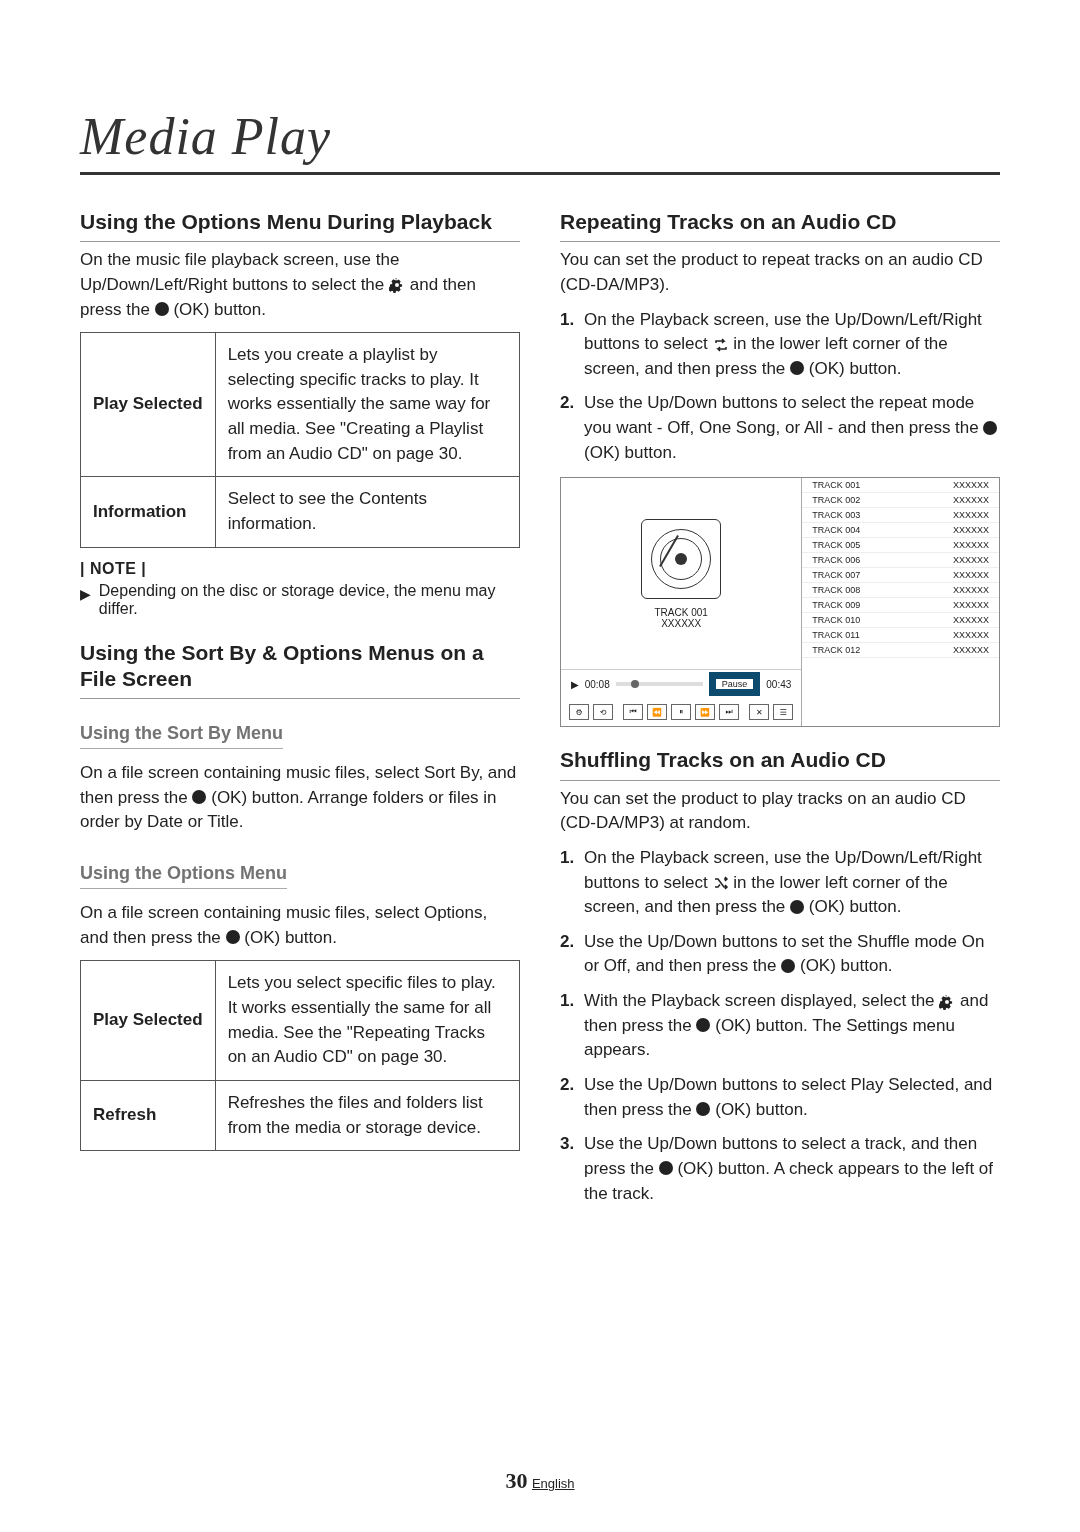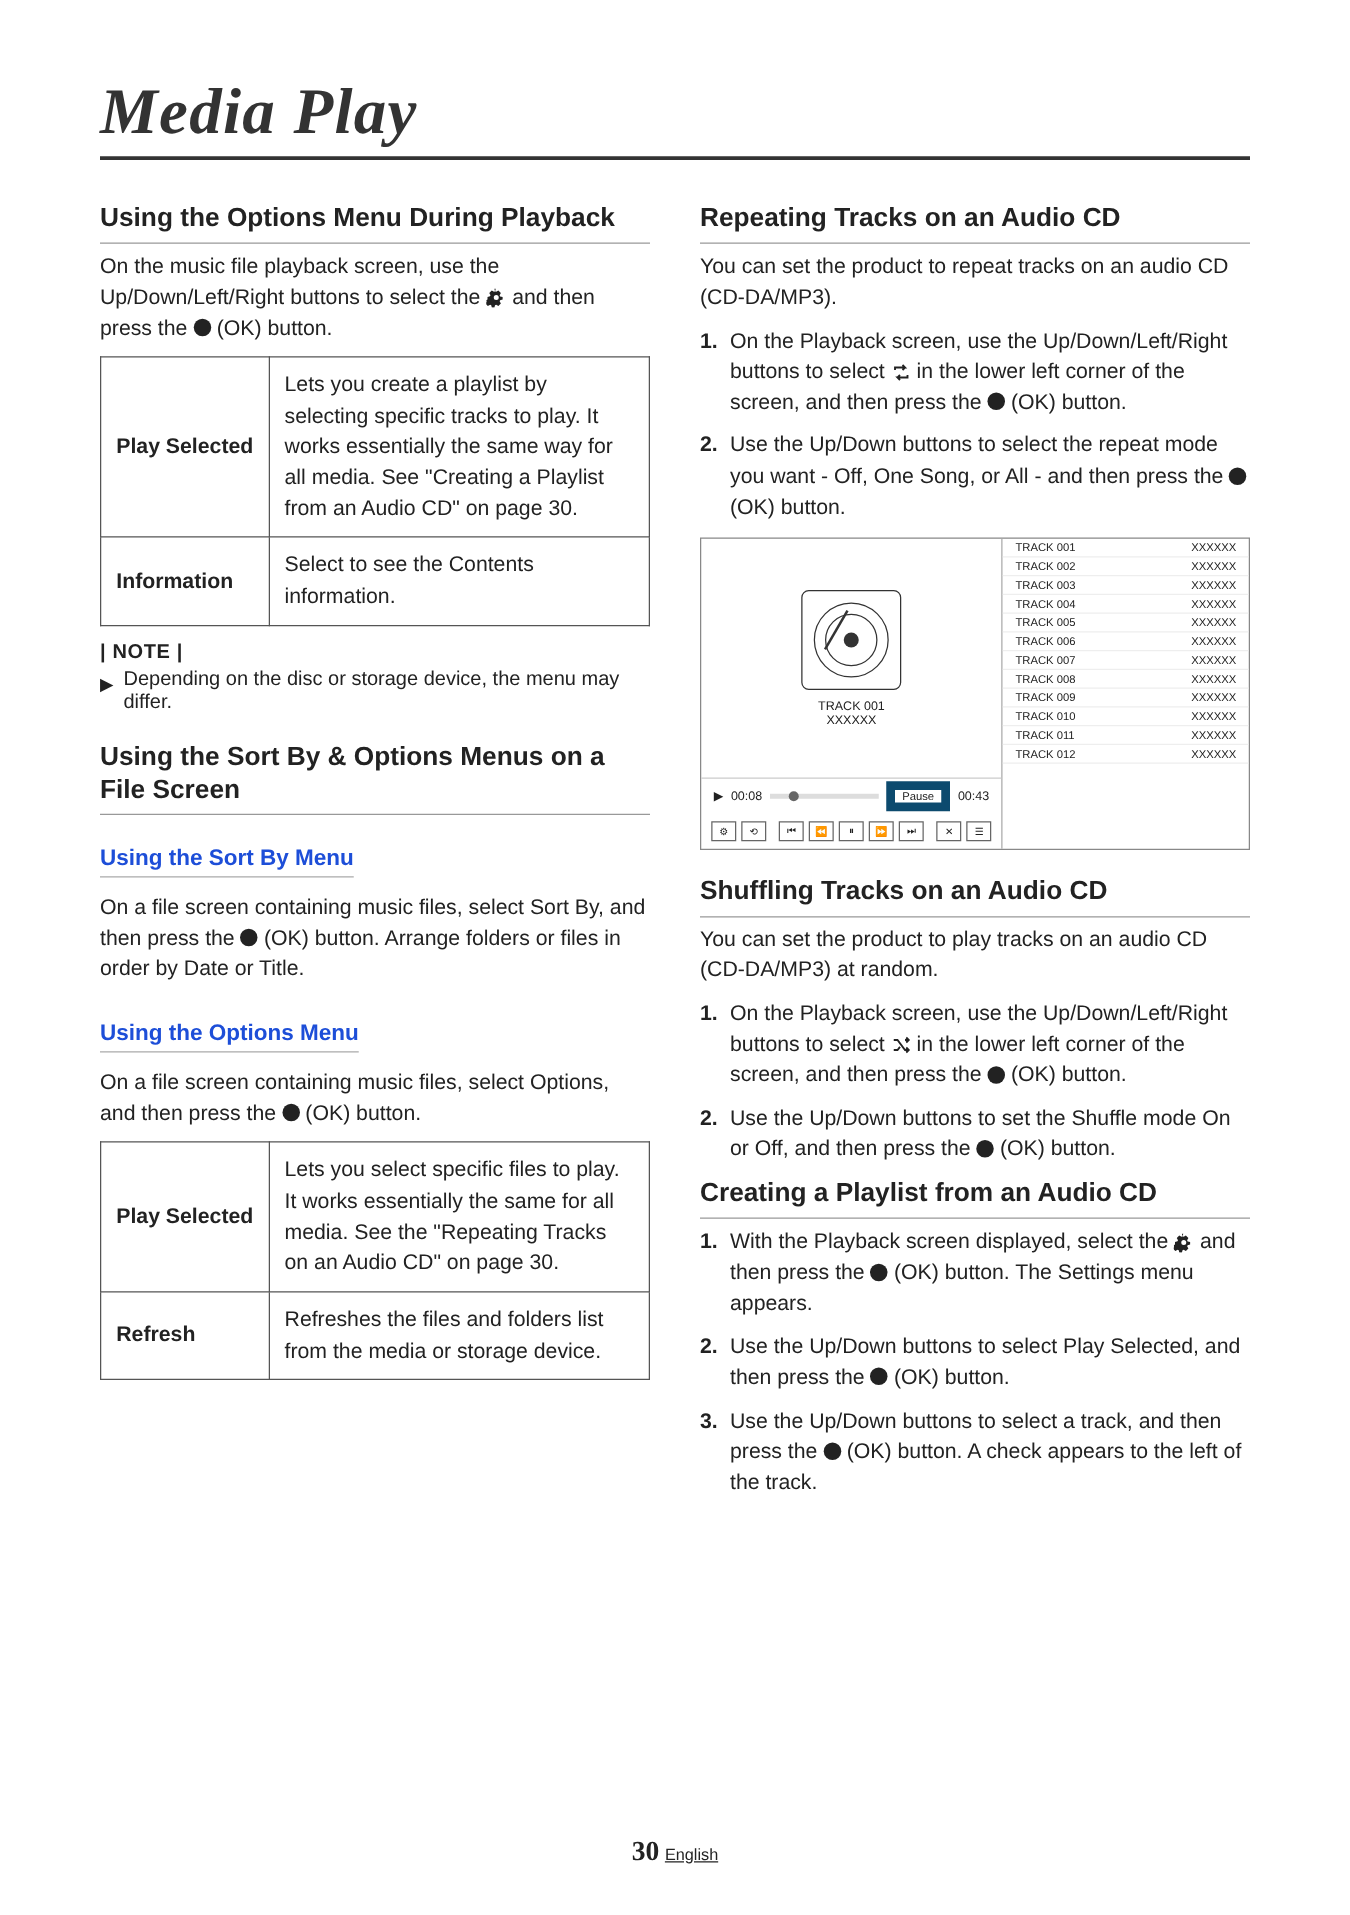--- a/index.html
+++ b/index.html
@@ -1,22 +1,22 @@
 <!DOCTYPE html>
 <html><head>
 <meta charset="utf-8">
 <style>
   * { box-sizing: border-box; margin: 0; padding: 0; }
   html, body { width: 1080px; height: 1532px; background: #fff; font-family: Arial, Helvetica, sans-serif; color: #222; }
   .page { padding: 60px 80px 40px 80px; width: 1080px; height: 1532px; position: relative; }
-  .title { font-family: Georgia, 'Times New Roman', serif; font-style: italic; font-size: 52px; font-weight: 700; color: #333; border-bottom: 3px solid #333; padding-bottom: 6px; margin-bottom: 28px; letter-spacing: 1px; }
+  .title { font-family: Georgia, 'Times New Roman', serif; font-style: italic; font-size: 52px; font-weight: 400; color: #333; border-bottom: 3px solid #333; padding-bottom: 6px; margin-bottom: 28px; letter-spacing: 1px; margin-top: 47px; }
   .cols { display: flex; gap: 40px; }
   .col { flex: 1; }
   h2.h { font-size: 21px; font-weight: bold; color: #222; margin: 6px 0 6px 0; padding-bottom: 6px; border-bottom: 1px solid #999; line-height: 1.25; }
-  h3.h3 { font-size: 18px; font-weight: bold; color: #1d4ed8; margin: 18px 0 6px 0; padding-bottom: 4px; border-bottom: 1px solid #aaa; display: inline-block; }
+  h3.h3 { font-size: 18px; font-weight: bold; color: #737373; margin: 18px 0 6px 0; padding-bottom: 4px; border-bottom: 1px solid #aaa; display: inline-block; }
   p, li, td, th { font-size: 17px; line-height: 1.45; }
   p { margin: 6px 0 10px 0; }
   ol { list-style: none; padding-left: 0; margin: 6px 0 10px 0; }
   ol li { margin-bottom: 10px; display: flex; }
   ol li .num { font-weight: bold; width: 24px; flex: 0 0 24px; }
   ol li .body { flex: 1; }
   .b { font-weight: normal; }
   table.tbl { border-collapse: collapse; width: 100%; margin: 8px 0 12px 0; }
   table.tbl td, table.tbl th { border: 1px solid #555; padding: 10px 12px; vertical-align: middle; text-align: left; }
   table.tbl th { font-weight: bold; white-space: nowrap; width: 1%; }
@@ -248,21 +248,20 @@
         <li>
           <span class="num">2.</span>
           <span class="body">
             <span>Use the </span><span class="b">Up/Down</span><span> buttons to set the Shuffle mode </span><span class="b">On</span><span> or </span><span class="b">Off</span><span>, and then press the </span>
             <span class="icon-circle"></span>
             <span> (</span><span class="b">OK</span><span>) button.</span>
           </span>
         </li>
       </ol>
 
-      <h2 class="h">Creating a Playlist from an Audio CD</h2>
       <ol>
         <li>
           <span class="num">1.</span>
           <span class="body">
             <span>With the Playback screen displayed, select the </span>
             <span class="icon-gear"><svg viewBox="0 0 16 16">
                   <path fill="#222" d="M8 10a2 2 0 1 0 0-4 2 2 0 0 0 0 4zM6.5 1l.5 2 .9.4 1.8-1 2 2-1 1.8.4.9 2 .5v2l-2 .5-.4.9 1 1.8-2 2-1.8-1-.9.4-.5 2h-2l-.5-2-.9-.4-1.8 1-2-2 1-1.8-.4-.9L1 9.5v-2l2-.5.4-.9-1-1.8 2-2 1.8 1 .9-.4.5-2h2z"></path>
                 </svg></span>
             <span> and then press the </span>
             <span class="icon-circle"></span>

